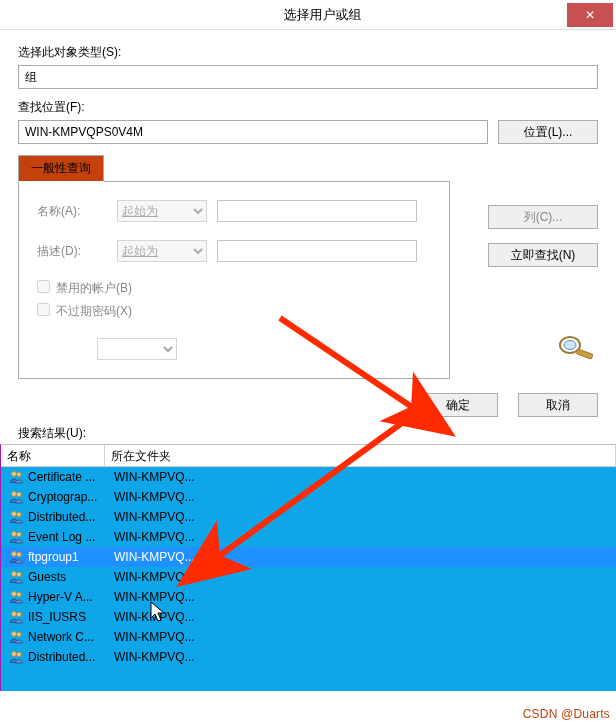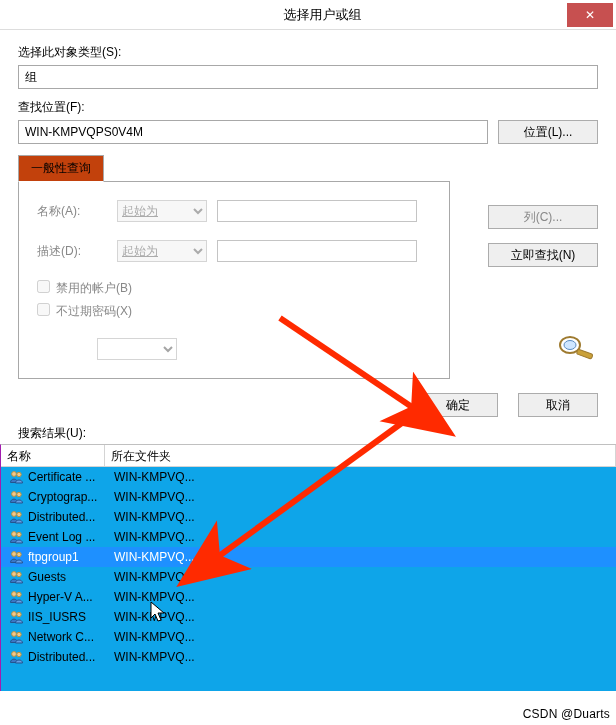--- a/index.html
+++ b/index.html
@@ -61,21 +61,21 @@
 
   
   .lv-rows::-webkit-scrollbar { width: 17px; background: #f0f0f0; }
   .lv-rows::-webkit-scrollbar-thumb { background: #cdcdcd; border: 1px solid #f0f0f0; }
   .lv-rows::-webkit-scrollbar-button { background: #f0f0f0; height: 17px; border: 1px solid #dedede; }
 
   
   .overlay { position: absolute; left: 0; top: 0; pointer-events: none; }
 
   
-  .watermark { position: absolute; right: 6px; bottom: 4px; color: #000000; font-size: 12px; letter-spacing: 0.2px; pointer-events: none; margin-top: 6px; }
+  .watermark { position: absolute; right: 6px; bottom: 4px; color: #c2410c; font-size: 12px; letter-spacing: 0.2px; pointer-events: none; margin-top: 6px; }
 
   
   .cursor { position: absolute; left: 150px; top: 601px; pointer-events: none; }
 </style>
 </head>
 <body>
 
 <div class="titlebar">
   <div class="title">选择用户或组</div>
   <div class="close">

